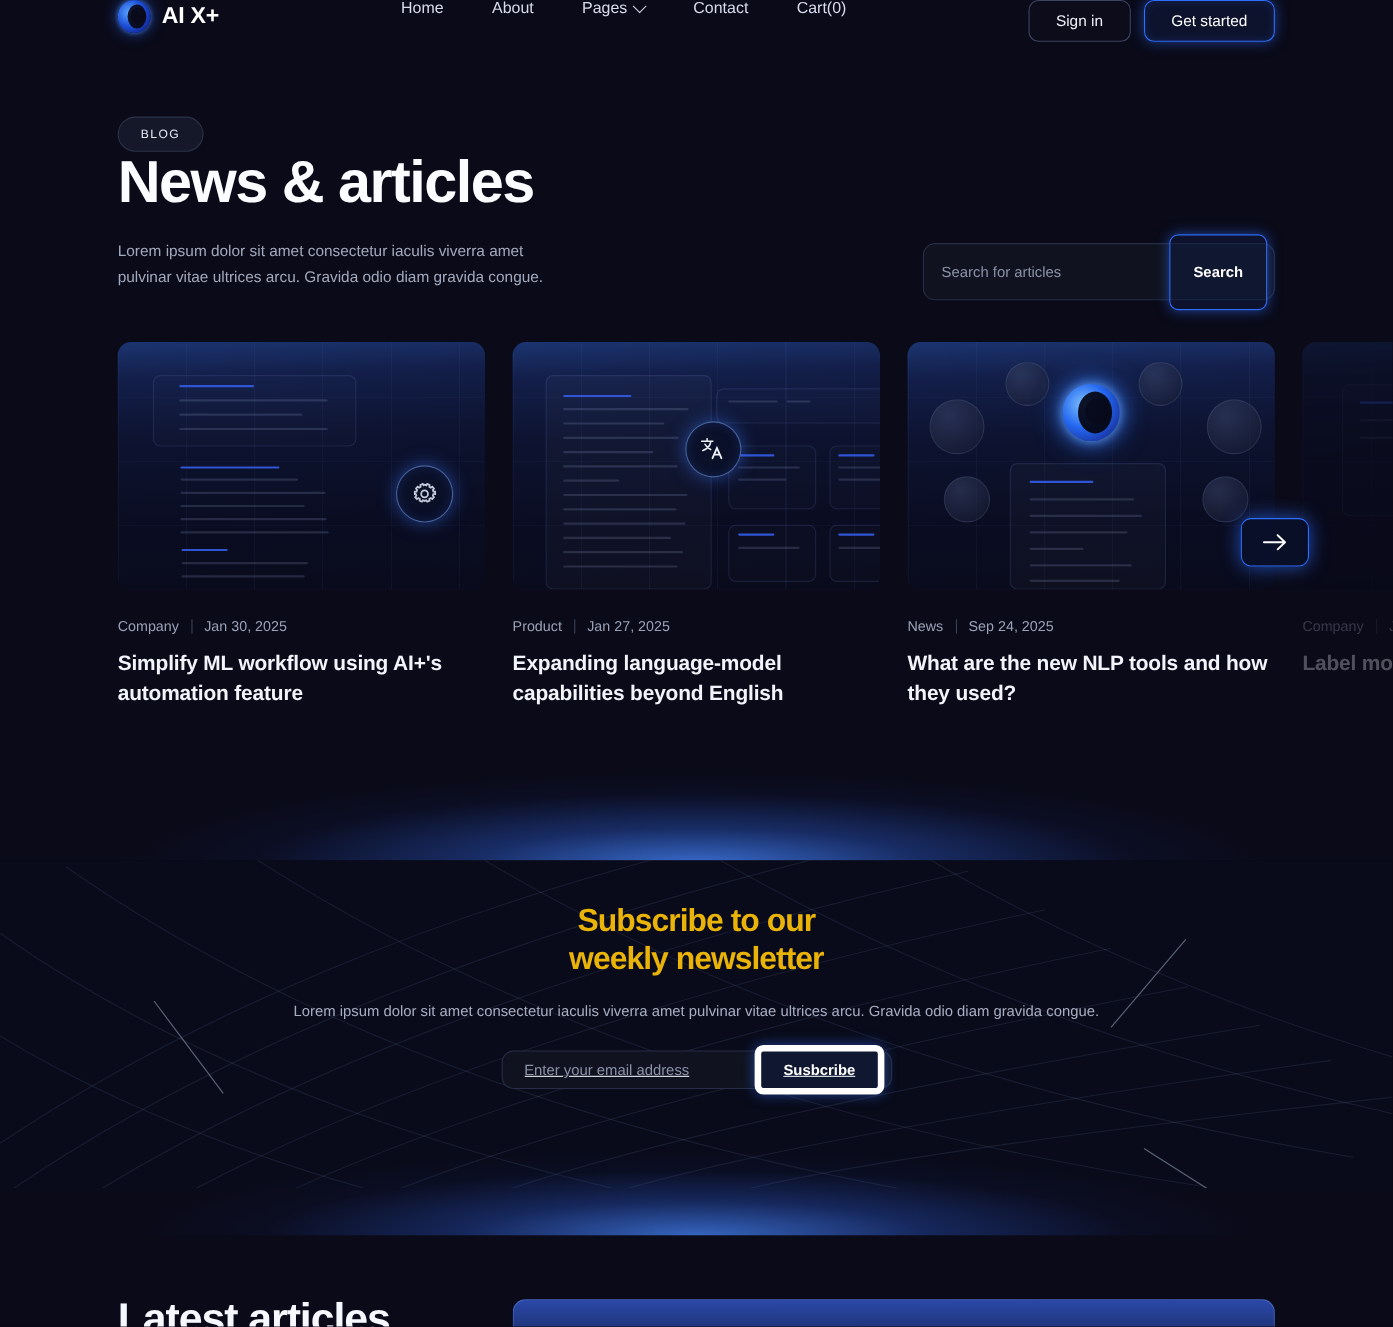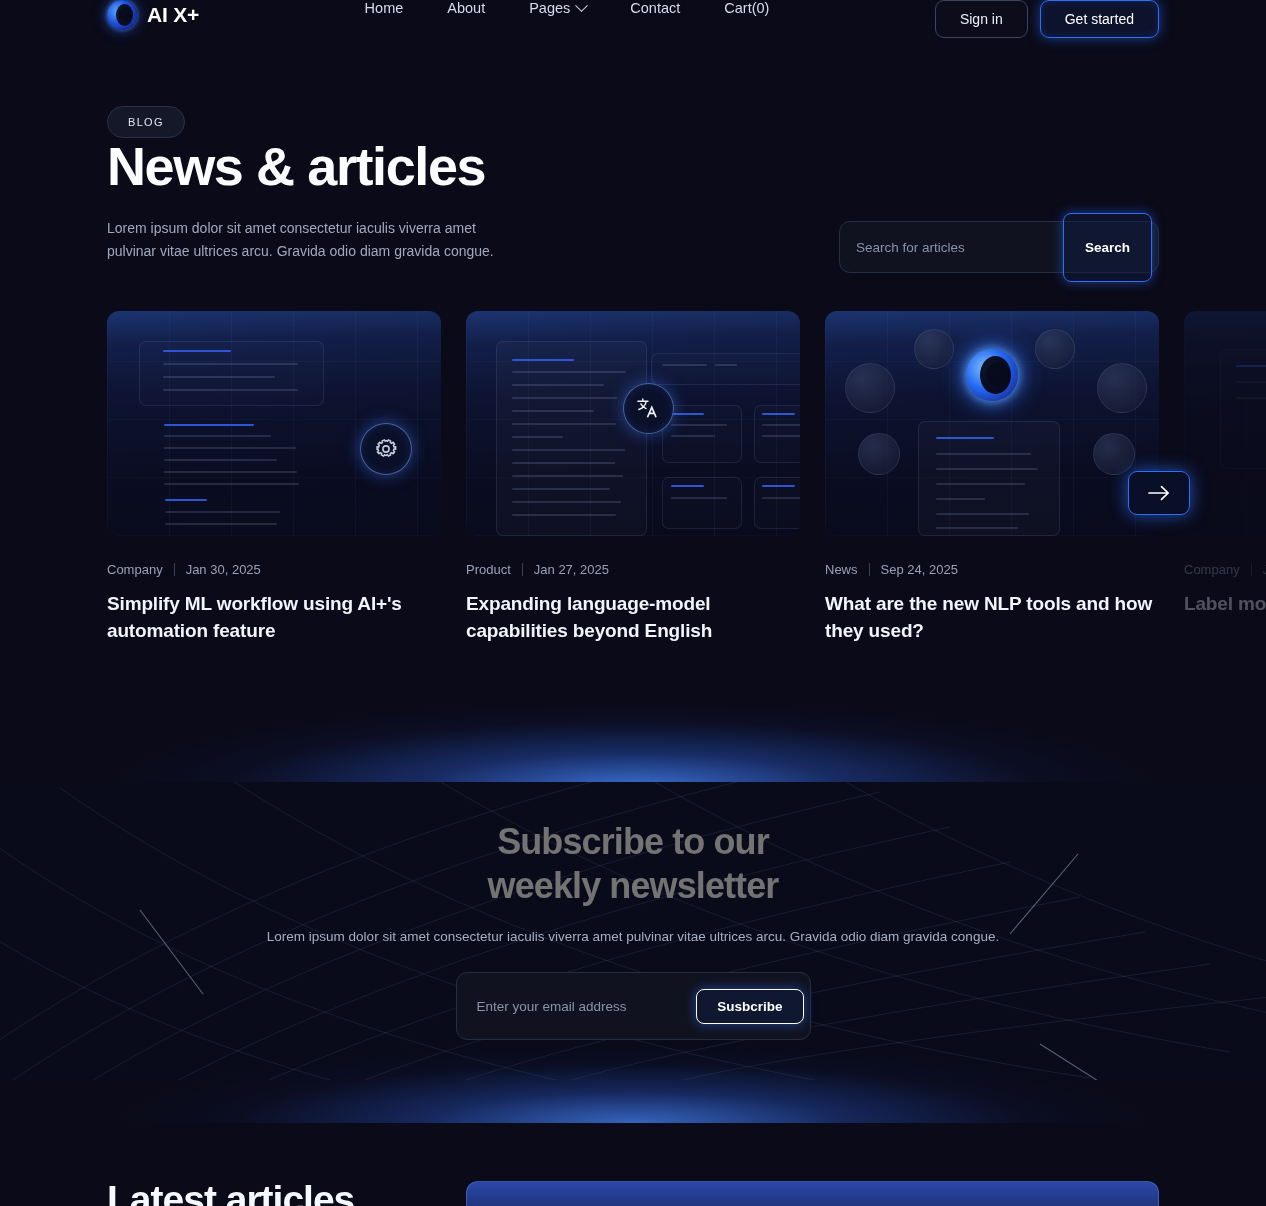--- a/index.html
+++ b/index.html
@@ -281,51 +281,52 @@
     height: 298px;
     background: #090b1a;
     overflow: hidden;
     display: flex;
     align-items: flex-start;
     justify-content: center;
   }
   .globe-lines { position:absolute; inset:0; opacity:.55; }
   .nl-inner { position: relative; z-index: 3; text-align: center; padding-top: 38px; width: 100%; }
   .nl-title {
-    font-size: 36px;
+    font-size: 29px;
     font-weight: 700;
     line-height: 1.22;
     letter-spacing: -.9px;
-    color: #737373;
+    color: #eab308;
   }
   .nl-sub {
     margin-top: 18px;
     font-size: 13.5px;
     line-height: 1.6;
     color: #a8aec2;
   }
   .nl-form {
     margin: 25px auto 0;
     width: 355px;
-    height: 68px;
+    height: 35px;
     border-radius: 11px;
     border: 1px solid #262d45;
     background: #10131f;
     display: flex; align-items: center;
     padding: 0 6px 0 20px;
+    text-decoration: underline;
   }
   .nl-input {
     flex:1; background: transparent; border: none; outline: none;
     color: #dfe3f0; font-size: 13.5px; font-family: inherit;
   }
   .nl-input::placeholder { color: #8b92a8; }
   .btn-subscribe {
     padding: 9px 20px;
     border-radius: 8px;
-    border: 1px solid #ffffff;
+    border: 6px solid #ffffff;
     background: rgba(16,28,66,.5);
     color:#fff; font-size:13.5px; font-weight:600; cursor:pointer;
     box-shadow: 0 0 12px rgba(47,109,251,.55);
   }
   .glow-divider2 {
     position: absolute; left:0; right:0; top: 1028px; height: 95px;
     background: radial-gradient(ellipse 620px 92px at 50% 100%, rgba(70,135,255,.72) 0%, rgba(42,90,210,.36) 34%, rgba(18,36,100,.12) 64%, rgba(10,12,32,0) 84%);
     pointer-events:none; z-index: 6;
   }
 

